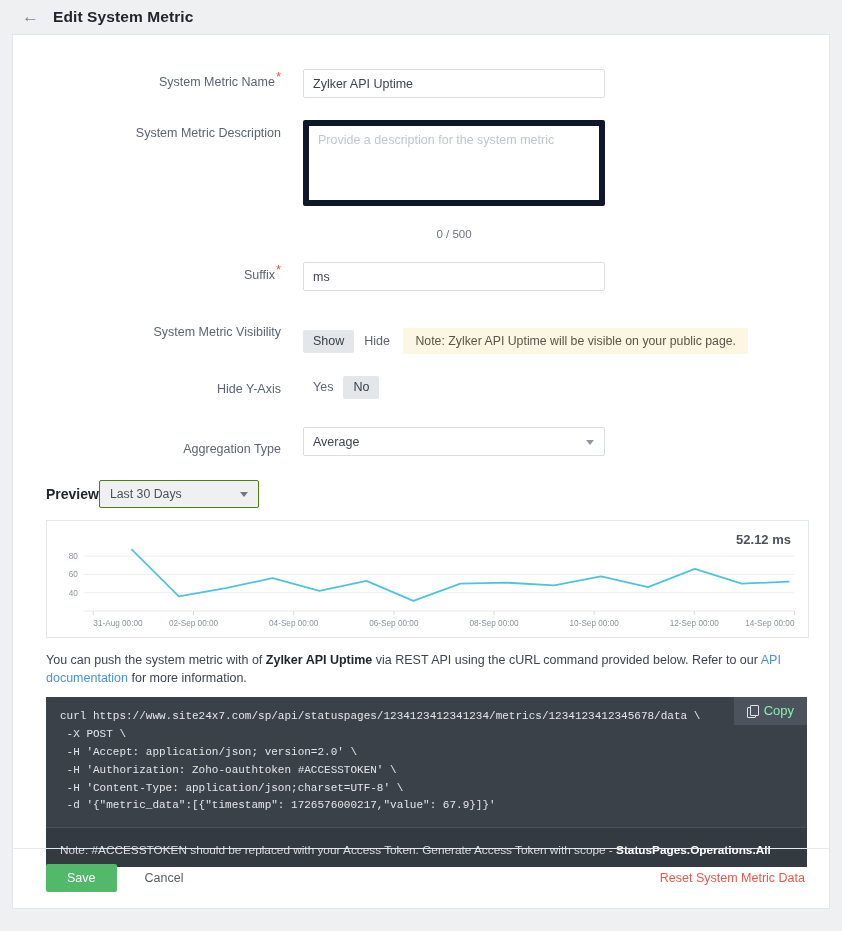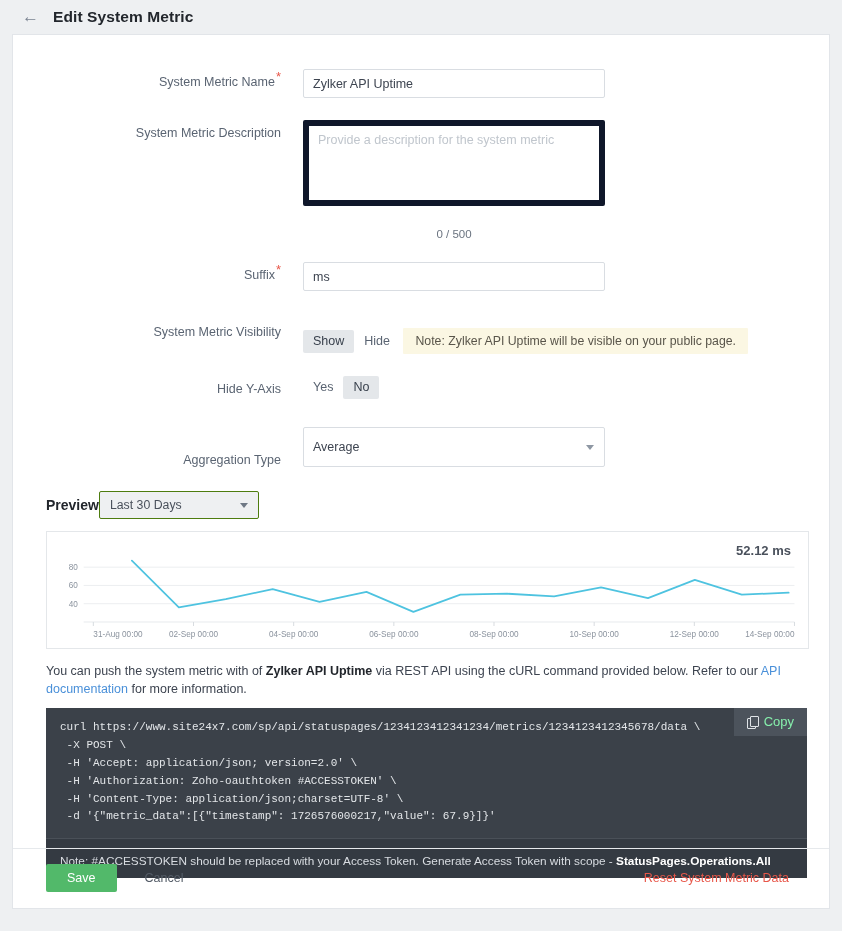--- a/index.html
+++ b/index.html
@@ -75,21 +75,21 @@
   
   .note-box {
     margin-top: 9px; display: inline-block;
     background: #fbf7e3; color: #59554a;
     padding: 6px 12px; font-size: 12.3px;
     border-radius: 1px;
   }
   
   .select-wrap { position: relative; width: 302px; }
   .select-box {
-    width: 302px; height: 40px;
+    width: 302px; height: 29px;
     border: 1px solid #d9dde2; border-radius: 2px;
     padding: 0 9px; font-size: 12.5px; color: #3d4450;
     display: flex; align-items: center; background: #fff; cursor: pointer;
   }
   .caret {
     position: absolute; right: 11px; top: 50%; margin-top: -2px;
     width: 0; height: 0;
     border-left: 4px solid transparent; border-right: 4px solid transparent;
     border-top: 5px solid #8e97a3;
   }
@@ -149,21 +149,21 @@
   .code-note {
     background: #343a42; color: #d8dce1;
     font-size: 11.8px; padding: 15px 14px 10px;
     border-top: 1px solid #4a5058;
   }
   .code-note b { color: #fff; }
   
   .footer {
     position: absolute; left: 0; right: 0; bottom: 0;
     border-top: 1px solid #e6e9ec;
-    padding: 15px 40px 0 33px; height: 60px;
+    padding: 15px 24px 0 33px; height: 60px;
     display: flex; align-items: flex-start;
   }
   .btn-save {
     background: #52b96a; color: #fff; border: none;
     padding: 0 21px; height: 28px; border-radius: 2px;
     font-size: 12.5px; cursor: pointer;
     font-family: "Liberation Sans", sans-serif;
   }
   .btn-cancel {
     background: none; border: none; color: #555d68;

